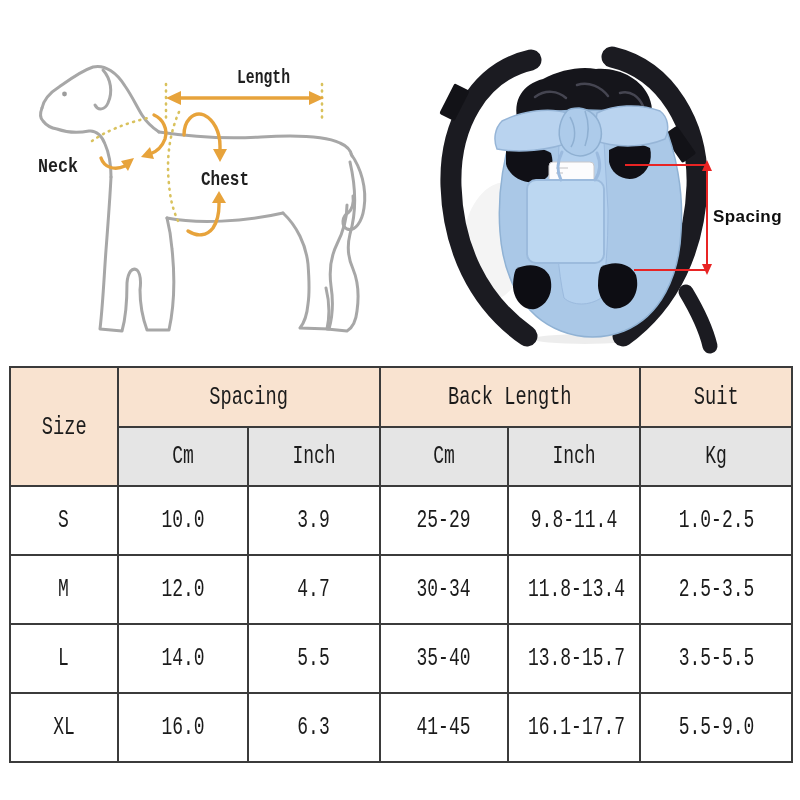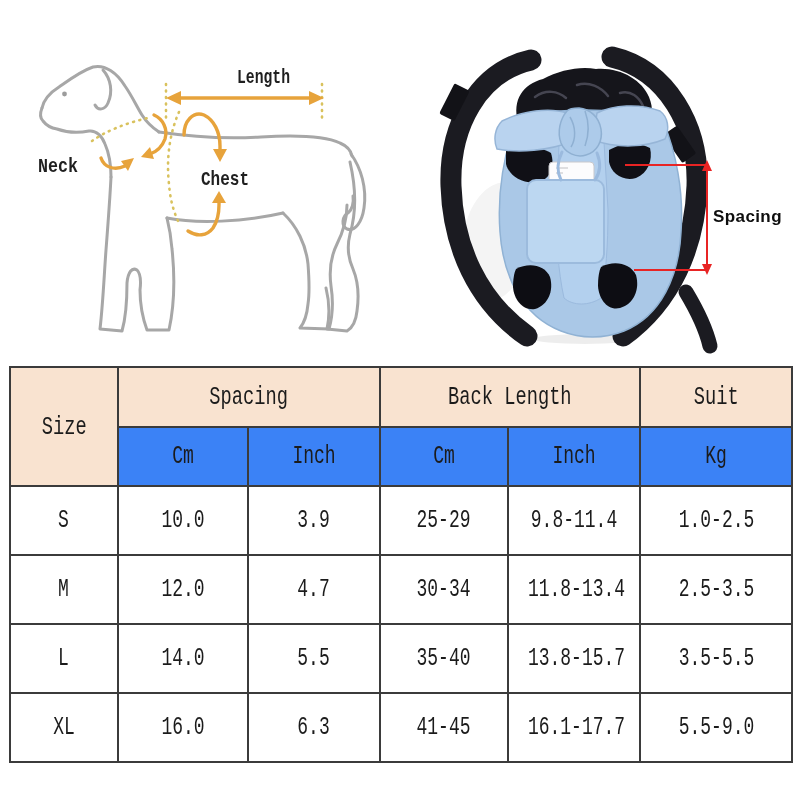--- a/index.html
+++ b/index.html
@@ -7,21 +7,21 @@
 
   .top-illustrations{position:relative;width:800px;height:366px;background:#ffffff;text-align:right;}
   svg.illus{position:absolute;left:0;top:0;}
 
   .diagram-label{font-family:"Liberation Mono",monospace;font-weight:bold;font-size:21px;fill:#1f1f1f;}
   .photo-label{font-family:"Liberation Sans",sans-serif;font-weight:bold;font-size:17px;fill:#0e0e0e;letter-spacing:.4px;}
 
   table.size-table{border-collapse:collapse;table-layout:fixed;width:782px;margin:0 0 0 9px;}
   table.size-table td{border:2px solid #3b3b3b;text-align:center;vertical-align:middle;padding:0;background:#ffffff;}
   tr.h1 td{height:58px;background:#f9e3d0;}
-  tr.h2 td{height:57px;background:#3b82f6;}
+  tr.h2 td{height:57px;background:#e5e5e5;}
   tr.datarow td{height:67px;}
   .t{display:inline-block;transform:scaleX(0.72);white-space:nowrap;font-family:"Liberation Mono",monospace;color:#1b1b1b;}
   tr.h1 .t{font-size:26px;}
   tr.h2 .t{font-size:25px;}
   tr.datarow .t{font-size:25px;}
 </style>
 </head>
 <body>
 
 <div class="top-illustrations">

